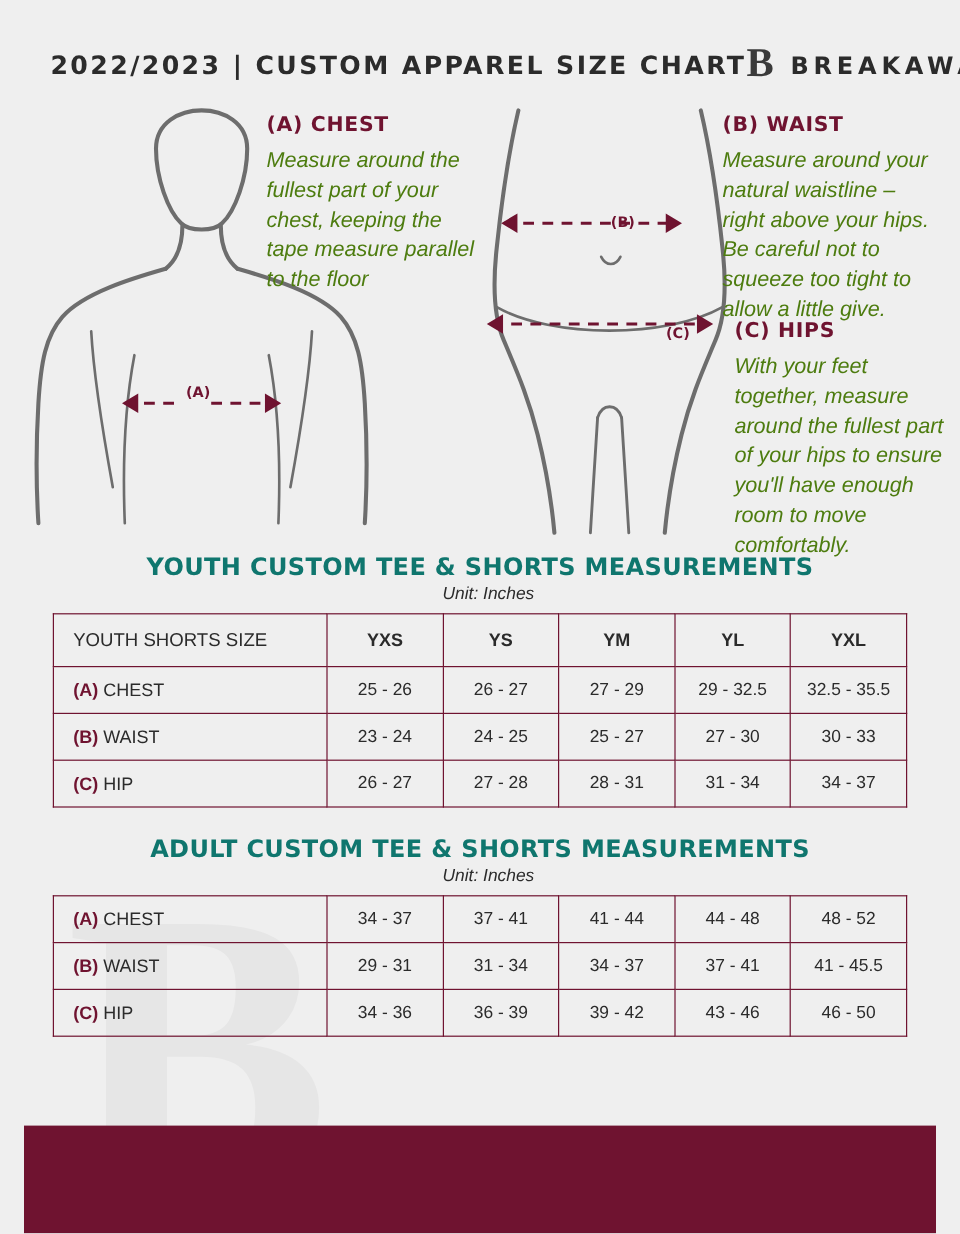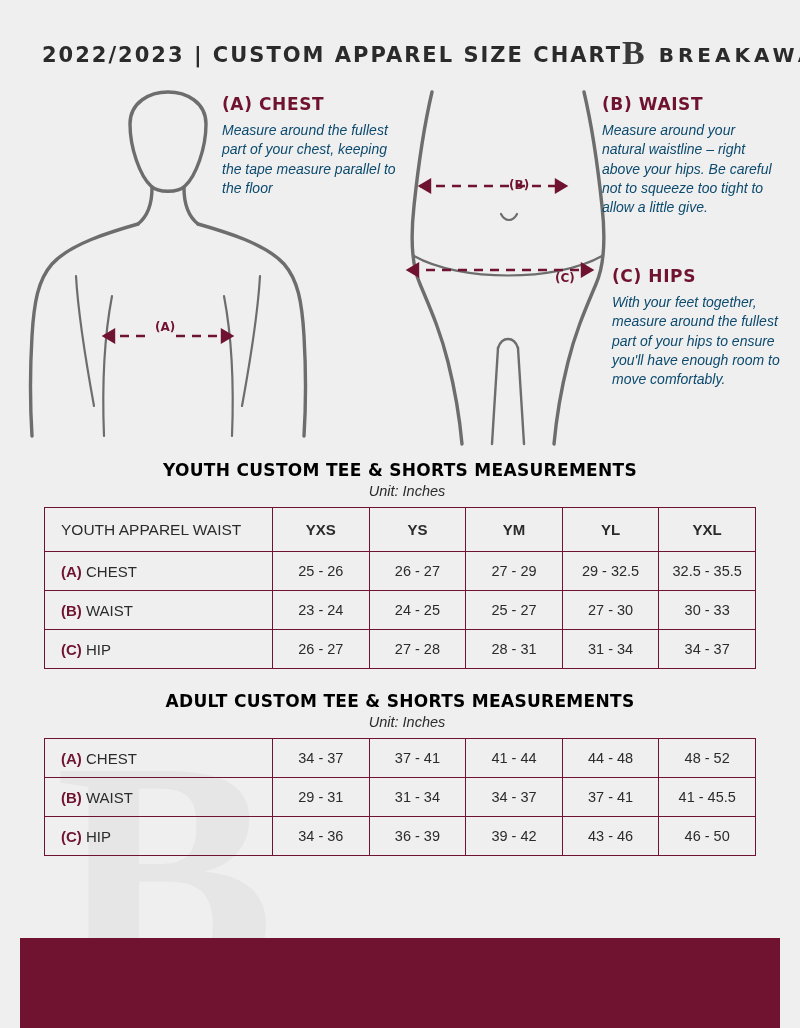--- a/index.html
+++ b/index.html
@@ -81,22 +81,22 @@
   }
   .note-title {
     color: #6f1330;
     font-size: 17px;
     font-weight: bold;
     letter-spacing: 0.6px;
     margin-bottom: 7px;
     font-family: "DejaVu Sans", sans-serif;
   }
   .note-body {
-    color: #0c4a6e;
-    font-size: 14px;
+    color: #4d7c0f;
+    font-size: 18px;
     font-style: italic;
     line-height: 1.38;
   }
   #note-chest { left: 222px; top: 8px; width: 175px; }
   #note-waist { left: 602px; top: 8px; width: 175px; }
   #note-hips  { left: 612px; top: 180px; width: 180px; }
 
   .callout {
     position: absolute;
     font-size: 12px;
@@ -105,23 +105,23 @@
     font-family: "DejaVu Sans", sans-serif;
   }
   #callout-a { left: 155px; top: 234px; }
   #callout-b { left: 509px; top: 92px; }
   #callout-c { left: 555px; top: 185px; }
 
   
   .table-block { margin-top: 4px; }
   .table-title {
     text-align: center;
-    font-size: 17px;
-    font-weight: bold;
-    color: #000000;
+    font-size: 20px;
+    font-weight: bold;
+    color: #0f766e;
     letter-spacing: 0.3px;
     font-family: "DejaVu Sans", sans-serif;
   }
   .table-unit {
     text-align: center;
     font-size: 14.5px;
     font-style: italic;
     color: #2b2b2b;
     margin-top: 3px;
     margin-bottom: 8px;
@@ -265,21 +265,21 @@
         <div class="note-body">With your feet together, measure around the fullest part of your hips to ensure you'll have enough room to move comfortably.</div>
       </div>
     </div>
 
     <div class="table-block">
       <div class="table-title">YOUTH CUSTOM TEE &amp; SHORTS MEASUREMENTS</div>
       <div class="table-unit">Unit: Inches</div>
       <table>
         <tbody>
           <tr class="header-row">
-            <th class="rowlabel">YOUTH APPAREL WAIST</th>
+            <th class="rowlabel">YOUTH SHORTS SIZE</th>
             <th>YXS</th>
             <th>YS</th>
             <th>YM</th>
             <th>YL</th>
             <th>YXL</th>
           </tr>
           <tr>
             <td class="rowlabel"><span class="tag">(A)</span> <span>CHEST</span></td>
             <td>25 - 26</td>
             <td>26 - 27</td>

